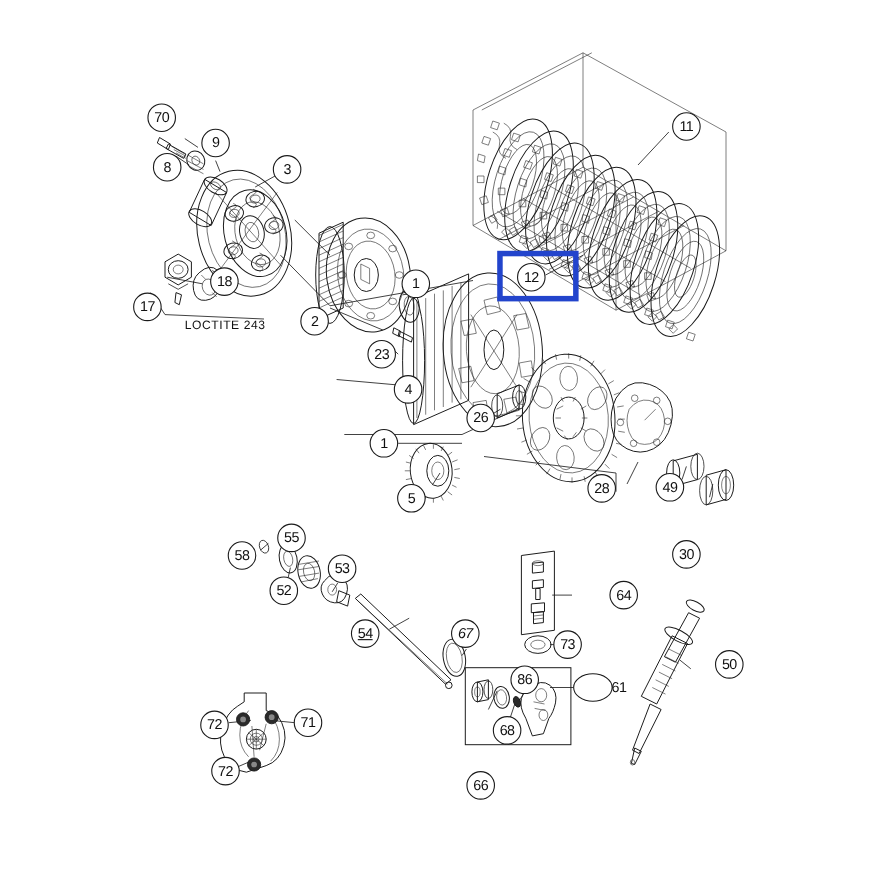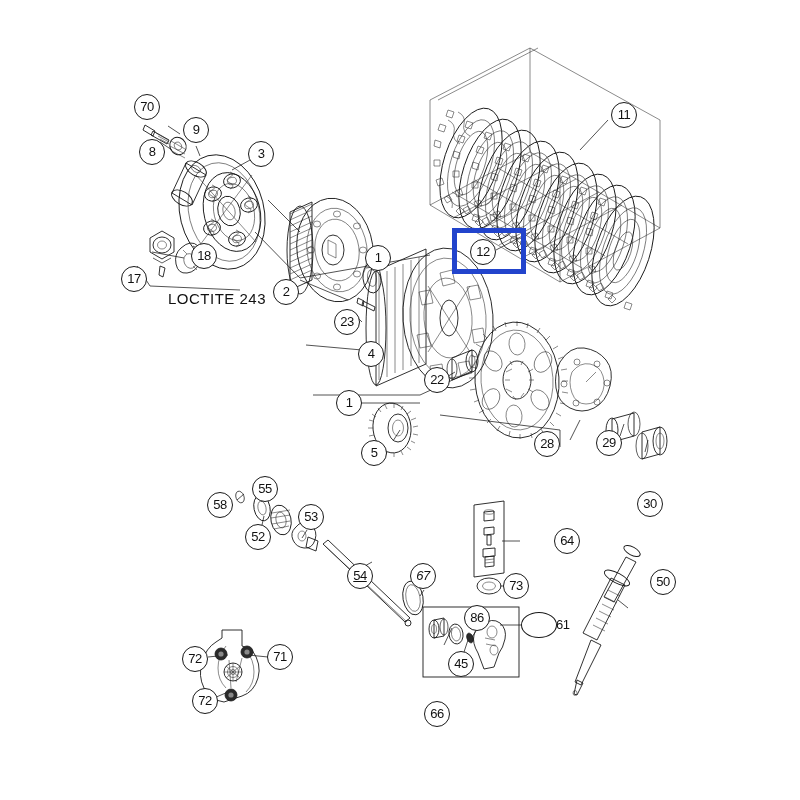--- a/index.html
+++ b/index.html
@@ -23,21 +23,21 @@
     line-height:24px;
     text-align:center;
     font-family:"Liberation Sans", sans-serif;
     letter-spacing:-0.5px;
     box-sizing:border-box;
     z-index:6;
     user-select:none;
   }
   .note{
     position:absolute;
-    font-size:15px;
+    font-size:11px;
     color:#111111;
     letter-spacing:0.5px;
     white-space:nowrap;
     font-family:"Liberation Sans", sans-serif;
     z-index:6;
   }
   .highlight-box{
     position:absolute;
     box-sizing:border-box;
     background:transparent;
@@ -523,40 +523,40 @@
       <div class="callout" style="left: 152px; top: 152px;">8</div>
       <div class="callout" style="left: 196px; top: 130px;">9</div>
       <div class="callout" style="left: 261px; top: 154px;">3</div>
       <div class="callout" style="left: 134px; top: 238px; margin-top: 28px;">17</div>
       <div class="callout" style="left: 204px; top: 256px;">18</div>
       <div class="callout" style="left: 286px; top: 292px;">2</div>
       <div class="callout" style="left: 378px; top: 258px;">1</div>
       <div class="callout" style="left: 347px; top: 322px;">23</div>
       <div class="callout" style="left: 371px; top: 354px;">4</div>
       <div class="callout" style="left: 349px; top: 403px;">1</div>
-      <div class="callout" style="left: 437px; top: 380px;">22</div>
+      <div class="callout" style="left: 437px; top: 380px;">26</div>
       <div class="callout" style="left: 374px; top: 453px;">5</div>
       <div class="callout" style="left: 624px; top: 115px;">11</div>
       <div class="callout" style="left: 483px; top: 252px;">12</div>
       <div class="callout" style="left: 547px; top: 444px;">28</div>
-      <div class="callout" style="left: 609px; top: 443px;">29</div>
-      <div class="callout" style="left: 650px; top: 464px; margin-top: 27px;">30</div>
+      <div class="callout" style="left: 609px; top: 443px;">49</div>
+      <div class="callout" style="left: 624px; top: 464px; margin-top: 27px;">30</div>
       <div class="callout" style="left: 220px; top: 505px;">58</div>
       <div class="callout" style="left: 265px; top: 489px;">55</div>
       <div class="callout" style="left: 258px; top: 537px;">52</div>
       <div class="callout" style="left: 311px; top: 517px;">53</div>
-      <div class="callout" style="left: 360px; top: 576px; text-decoration: underline;">54</div>
+      <div class="callout" style="left: 332px; top: 576px; text-decoration: underline;">54</div>
       <div class="callout" style="left: 423px; top: 576px; font-style: italic;">67</div>
       <div class="callout" style="left: 526px; top: 541px; margin-left: 28px;">64</div>
       <div class="callout" style="left: 516px; top: 586px;">73</div>
       <div class="callout" style="left: 534px; top: 625px; padding-left: 34px;">61</div>
       <div class="callout" style="left: 477px; top: 618px;">86</div>
       <div class="callout" style="left: 437px; top: 656px; margin-top: 45px;">66</div>
-      <div class="callout" style="left: 461px; top: 664px;">45</div>
-      <div class="callout" style="left: 637px; top: 582px; margin-left: 13px;">50</div>
+      <div class="callout" style="left: 461px; top: 664px;">68</div>
+      <div class="callout" style="left: 637px; top: 604px; margin-left: 13px;">50</div>
       <div class="callout" style="left: 280px; top: 657px;">71</div>
       <div class="callout" style="left: 195px; top: 659px;">72</div>
       <div class="callout" style="left: 205px; top: 701px;">72</div>
     </div>
 
   <div id="note-layer">
       <div class="note" style="left: 168px; top: 290px;">LOCTITE 243</div>
     </div>
 
 </div>

